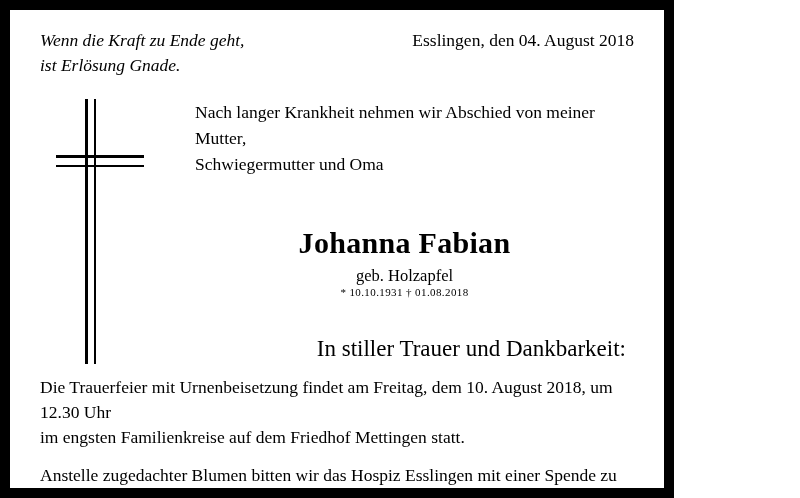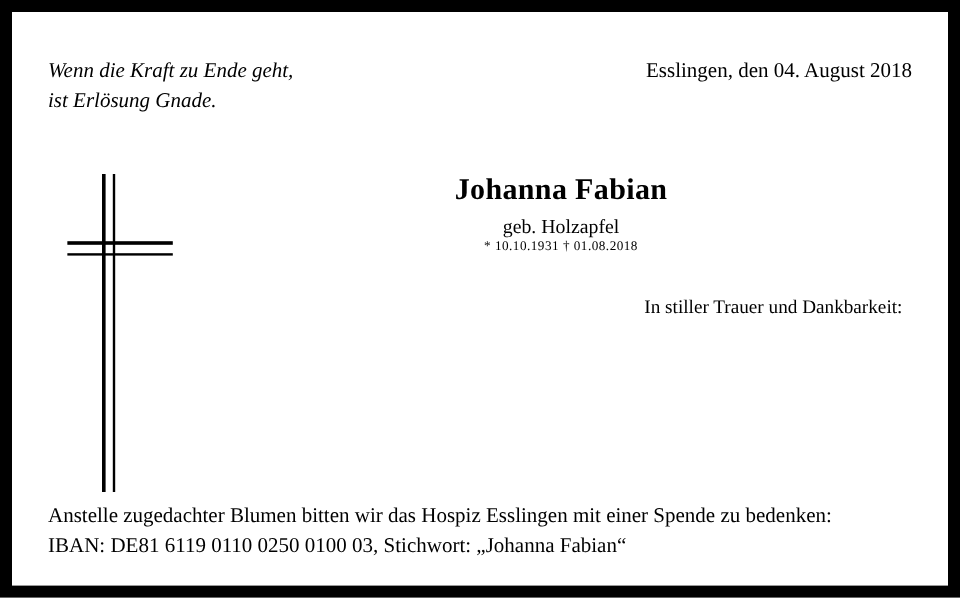--- a/index.html
+++ b/index.html
@@ -10,25 +10,25 @@
   body {
     width: 800px;
     height: 498px;
     font-family: "Liberation Serif", serif;
     color: #000000;
     overflow: hidden;
   }
   .obituary {
     position: relative;
     box-sizing: border-box;
-    width: 800px;
+    width: 674px;
     height: 498px;
     background: #ffffff;
     border: 10px solid #000000;
-    padding: 36px 30px 14px 30px;
+    padding: 18px 30px 14px 30px;
   }
   
   .top-row {
     display: flex;
     justify-content: space-between;
     align-items: flex-start;
   }
   .motto {
     font-style: italic;
     font-size: 17.5px;
@@ -62,38 +62,38 @@
     text-align: center;
   }
   .intro {
     font-size: 17.5px;
     line-height: 1.5;
     text-align: left;
     margin: 0 0 22px 20px;
     white-space: pre-line;
   }
   .name {
-    font-size: 25px;
+    font-size: 30px;
     font-weight: bold;
     letter-spacing: 0.3px;
     margin-bottom: 6px;
     margin-top: 48px;
   }
   .maiden {
     font-size: 16.5px;
   }
   .dates {
     font-size: 11px;
     letter-spacing: 0.4px;
   }
   .mourners {
     margin-top: 34px;
     text-align: right;
     padding-right: 8px;
-    font-size: 16px;
+    font-size: 23px;
     line-height: 1.45;
   }
   .mourners .lead {
     margin-bottom: 6px;
   }
   .mourners .who {
     font-weight: bold;
     white-space: pre-line;
     line-height: 1.4;
   }
@@ -127,29 +127,33 @@
     <div class="cross-wrap">
       <svg width="90" height="265" viewBox="0 0 90 265" xmlns="http://www.w3.org/2000/svg" aria-hidden="true">
         <rect x="29" y="0" width="3" height="265" fill="#000000"></rect>
         <rect x="38" y="0" width="2" height="265" fill="#000000"></rect>
         <rect x="0" y="56" width="88" height="3" fill="#000000"></rect>
         <rect x="0" y="66" width="88" height="2" fill="#000000"></rect>
       </svg>
     </div>
 
     <div class="body-col">
+      <div class="intro">Nach langer Krankheit nehmen wir Abschied von meiner Mutter,
+Schwiegermutter und Oma</div>
       <div class="name">Johanna Fabian</div>
       <div class="maiden">geb. Holzapfel</div>
       <div class="dates">* 10.10.1931    † 01.08.2018</div>
 
       <div class="mourners">
         <div class="lead">In stiller Trauer und Dankbarkeit:</div>
       </div>
     </div>
 
   </div>
 
   <div class="footer">
+    <p>Die Trauerfeier mit Urnenbeisetzung findet am Freitag, dem 10. August 2018, um 12.30 Uhr
+im engsten Familienkreise auf dem Friedhof Mettingen statt.</p>
     <p class="gap">Anstelle zugedachter Blumen bitten wir das Hospiz Esslingen mit einer Spende zu bedenken:
 IBAN: DE81 6119 0110 0250 0100 03, Stichwort: „Johanna Fabian“</p>
   </div>
 
 </div>
 
 </body></html>

